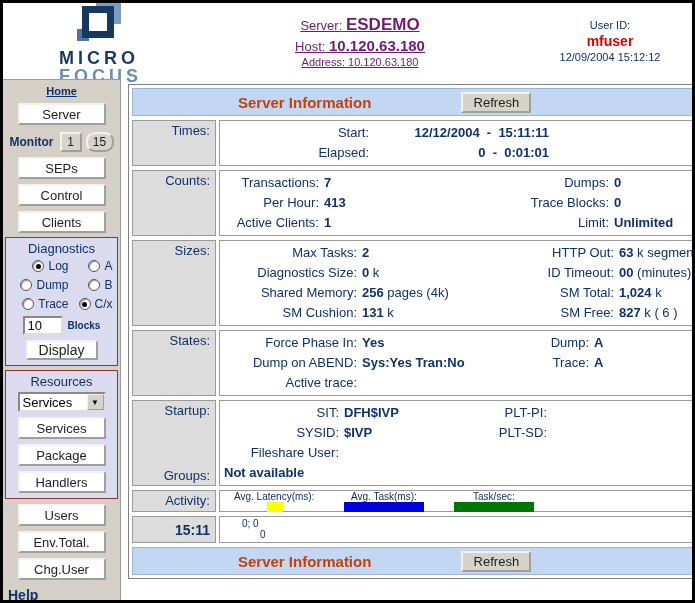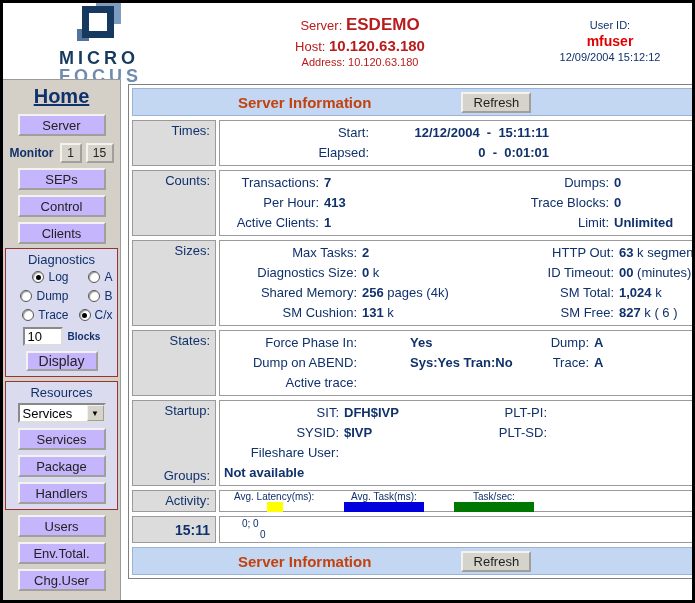--- a/index.html
+++ b/index.html
@@ -15,21 +15,21 @@
   
   .header { height: 76px; display: flex; align-items: center; background:#fff; }
   .logo { width: 175px; display:flex; align-items:center; padding-left: 20px; gap: 6px; flex-direction: column; }
   .logo-mark { position: relative; width: 48px; height: 46px; flex: 0 0 auto; }
   .sq-light { position:absolute; top:2px; right:4px; width:25px; height:25px; background:#7d9cc0; }
   .sq-small { position:absolute; bottom:2px; left:0px; width:12px; height:12px; background:#52749e; }
   .sq-frame { position:absolute; top:9px; left:5px; width:32px; height:32px; border:7px solid #16395f; background:#fff; }
   .logo-text { line-height: 1; }
   .logo-micro { color:#16395f; font-weight:bold; font-size:18px; letter-spacing:4px; }
   .logo-focus { color:#6f8cb0; font-weight:bold; font-size:18px; letter-spacing:4px; }
-  .hdr-center { flex:1; text-align:center; color:#b91c1c; }
+  .hdr-center { flex:1; text-align:center; color:#701a75;text-decoration:underline; }
   .hdr-line1 { font-size:13px; }
   .hdr-line1 b { font-size:17px; }
   .hdr-line2 { font-size:13px; margin-top:2px; }
   .hdr-line2 b { font-size:15px; }
   .hdr-line3 { font-size:11px; margin-top:2px; }
   .hdr-right { width: 150px; text-align:center; padding-right: 14px; color:#10316b; }
   .hdr-userid { font-size:11px; }
   .hdr-user { color:#e00000; font-weight:bold; font-size:14px; margin:2px 0; }
   .hdr-date { font-size:11px; }
   
@@ -37,38 +37,38 @@
   
   .sidebar {
     width: 118px; flex: 0 0 auto;
     background:#d4d0c8;
     border-top: 1px solid #9a9a9a;
     border-right: 1px solid #9a9a9a;
     padding-top: 5px;
     text-align: center;
     overflow: hidden;
   }
-  .home { font-size:20px; font-weight:bold; text-decoration:underline; color:#10316b; margin-bottom:6px; cursor:pointer; }
+  .home { font-size:11px; font-weight:bold; text-decoration:underline; color:#10316b; margin-bottom:6px; cursor:pointer; }
   .sbtn {
     display:block; margin: 5px auto 0 auto;
     width: 88px; height: 22px;
-    background:#c4b5fd;
+    background:#ffffff;
     border: 2px outset #f4f2ee;
     font-family:"Liberation Sans",sans-serif;
     font-size:13px; color:#222;
     cursor:pointer;
   }
   .monitor-row { display:flex; align-items:center; justify-content:center; gap:4px; margin-top:7px; }
   .monitor-label { font-size:12px; font-weight:bold; color:#10316b; margin-right:2px; }
   .mini-btn {
     height: 20px; background:#d6d3ca; border:2px outset #f4f2ee;
     font-size:12px; color:#222; cursor:pointer; font-family:"Liberation Sans",sans-serif;
   }
   .mini-1 { width: 22px; }
-  .mini-15 { width: 28px; }
+  .mini-15 { width: 28px; border-radius: 9px; }
   .group-box {
     margin: 4px 2px 0 2px;
     border: 1px solid #993333;
     background: #dbdbef;
     padding: 3px 0 5px 0;
   }
   .group-title { font-size:13px; color:#10316b; margin-bottom:3px; }
   .radio-grid { display:grid; grid-template-columns: 58px 44px; justify-content:center; row-gap:5px; text-align:left; margin-bottom:5px; }
   .radio-item { display:flex; align-items:center; gap:4px; cursor:pointer;justify-content:flex-end; }
   .radio {
@@ -132,21 +132,21 @@
   .times .lbl-l { width:150px; }
   .times .val-r { width:175px; text-align:right; font-weight:bold; }
   .counts .pair-l { display:flex; width:250px; }
   .counts .pair-l .lbl { width:100px; }
   .counts .pair-r { display:flex; }
   .counts .pair-r .lbl { width:140px; }
   .sizes .pair-l { display:flex; width:290px; }
   .sizes .pair-l .lbl { width:138px; }
   .sizes .pair-r { display:flex; }
   .sizes .pair-r .lbl { width:105px; }
-  .states .pair-l { display:flex; width:290px;gap:48px; }
+  .states .pair-l { display:flex; width:290px; }
   .states .pair-l .lbl { width:138px; }
   .states .pair-r { display:flex; }
   .states .pair-r .lbl { width:80px; }
   .startup .pair-l { display:flex; width:260px; }
   .startup .pair-l .lbl { width:120px; }
   .startup .pair-r { display:flex; }
   .startup .pair-r .lbl { width:68px; }
   .groups-line { font-weight:bold; line-height:20px; }
   
   .activity-line { display:flex; align-items:center; font-size:10px; color:#10316b; height:16px; padding-left:14px; }

